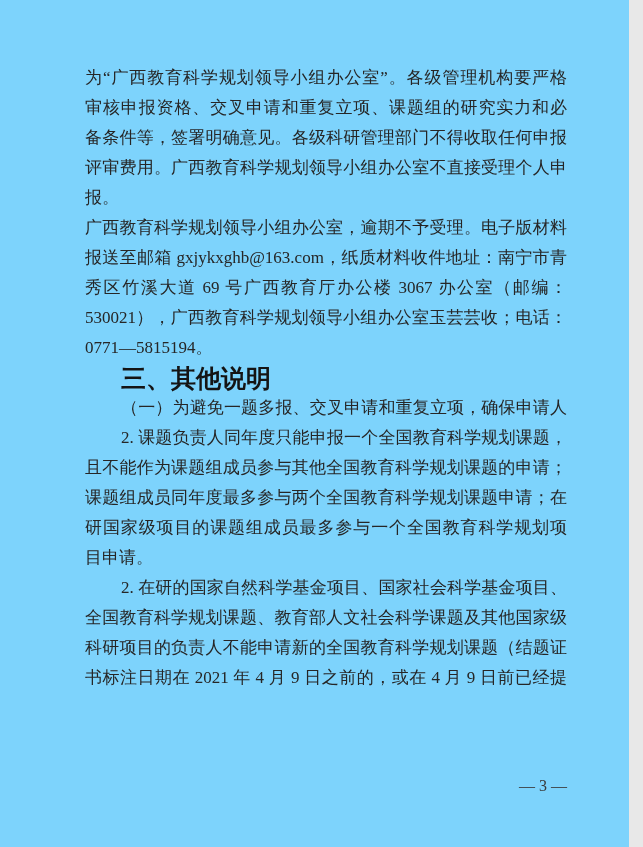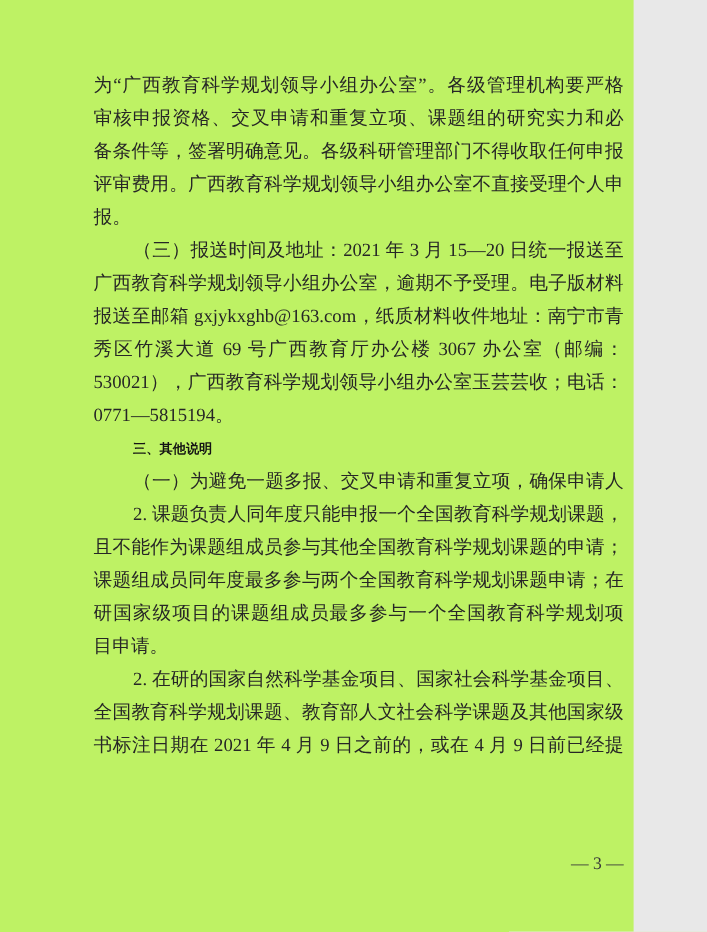--- a/index.html
+++ b/index.html
@@ -1,21 +1,21 @@
 <!DOCTYPE html>
 <html><head>
 <meta charset="utf-8">
 <style>
   * { box-sizing: border-box; }
   html, body { margin: 0; padding: 0; background: #e8e8e8; }
   .page {
     position: relative;
-    width: 576px;
+    width: 629px;
     height: 847px;
-    background: #bef264;
+    background: #7dd3fc;
     overflow: hidden;
     font-family: "Liberation Serif", serif;
   }
   .body-block {
     position: absolute;
     left: 85px;
     top: 63px;
     width: 482px;
     color: #262626;
   }
@@ -28,21 +28,21 @@
     text-align: justify;
     text-align-last: justify;
     overflow: hidden;
     white-space: nowrap;
   }
   .line.indent { padding-left: 36px; }
   .line.end { text-align-last: left; }
   .line.heading {
     font-family: "Liberation Sans", sans-serif;
     font-weight: 700;
-    font-size: 12px;
+    font-size: 25px;
     color: #141414;
     text-align-last: left;
   }
   .page-number {
     position: absolute;
     left: 85px;
     top: 777px;
     width: 482px;
     text-align: right;
     font-size: 16px;
@@ -58,21 +58,20 @@
 
     <div class="para">
       <p class="line">为“广西教育科学规划领导小组办公室”。各级管理机构要严格</p>
       <p class="line">审核申报资格、交叉申请和重复立项、课题组的研究实力和必</p>
       <p class="line">备条件等，签署明确意见。各级科研管理部门不得收取任何申报</p>
       <p class="line">评审费用。广西教育科学规划领导小组办公室不直接受理个人申</p>
       <p class="line end">报。</p>
     </div>
 
     <div class="para">
-      <p class="line indent">（三）报送时间及地址：2021 年 3 月 15—20 日统一报送至</p>
       <p class="line">广西教育科学规划领导小组办公室，逾期不予受理。电子版材料</p>
       <p class="line">报送至邮箱 gxjykxghb@163.com，纸质材料收件地址：南宁市青</p>
       <p class="line">秀区竹溪大道 69 号广西教育厅办公楼 3067 办公室（邮编：</p>
       <p class="line">530021），广西教育科学规划领导小组办公室玉芸芸收；电话：</p>
       <p class="line end">0771—5815194。</p>
     </div>
 
     <div class="para">
       <p class="line heading indent">三、其他说明</p>
     </div>
@@ -85,19 +84,20 @@
       <p class="line indent">2. 课题负责人同年度只能申报一个全国教育科学规划课题，</p>
       <p class="line">且不能作为课题组成员参与其他全国教育科学规划课题的申请；</p>
       <p class="line">课题组成员同年度最多参与两个全国教育科学规划课题申请；在</p>
       <p class="line">研国家级项目的课题组成员最多参与一个全国教育科学规划项</p>
       <p class="line end">目申请。</p>
     </div>
 
     <div class="para">
       <p class="line indent">2. 在研的国家自然科学基金项目、国家社会科学基金项目、</p>
       <p class="line">全国教育科学规划课题、教育部人文社会科学课题及其他国家级</p>
+      <p class="line">科研项目的负责人不能申请新的全国教育科学规划课题（结题证</p>
       <p class="line">书标注日期在 2021 年 4 月 9 日之前的，或在 4 月 9 日前已经提</p>
     </div>
 
   </div>
 
   <div class="page-number">— 3 —</div>
 </div>
 
 </body></html>

